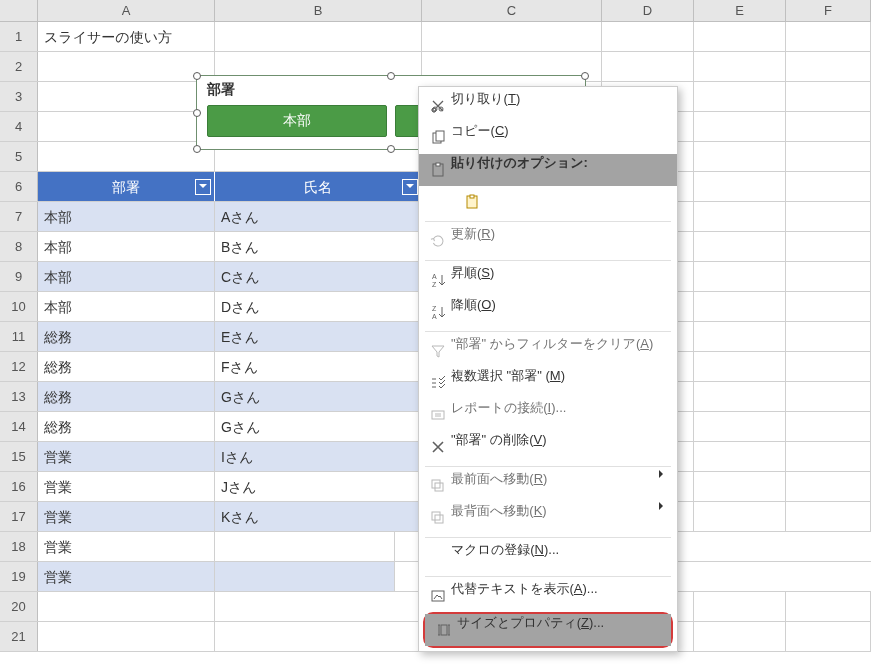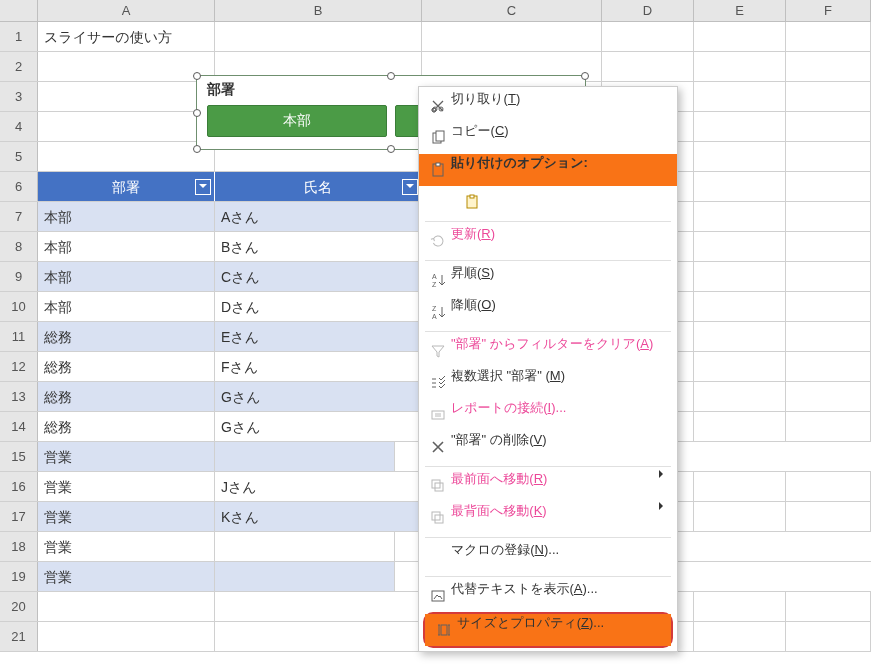--- a/index.html
+++ b/index.html
@@ -132,22 +132,22 @@
     box-shadow: 3px 3px 8px rgba(0,0,0,0.25);
     padding: 3px 0;
   }
   .ctx-item, .ctx-head {
     display: flex;
     height: 32px;
     padding: 0 10px 0 6px;
     font-size: 13px;
     position: relative;
   }
-  .ctx-item.disabled { color: #ec4899; }
-  .ctx-item.hover, .ctx-head.hover { background: #f97316; }
+  .ctx-item.disabled { color: #737373; }
+  .ctx-item.hover, .ctx-head.hover { background: #a3a3a3; }
   .ctx-ico {
     width: 26px;
     display: flex;
     align-items: center;
     justify-content: center;
     color: #606060;
   }
   .ctx-item.disabled .ctx-ico { color: #b8b8b8; }
   .ctx-label { flex:1; }
   .ctx-sub {
@@ -308,20 +308,21 @@
         <div class="cell cA stripe1">総務</div>
         <div class="cell cB stripe1">Gさん</div>
         <div class="cell cC stripe1"></div>
         <div class="cell cD"></div>
         <div class="cell cE"></div>
         <div class="cell cF"></div>
       </div>
       <div class="row">
         <div class="rh">15</div>
         <div class="cell cA stripe0">営業</div>
+        <div class="cell cB stripe0">Iさん</div>
         <div class="cell cC stripe0"></div>
         <div class="cell cD"></div>
         <div class="cell cE"></div>
         <div class="cell cF"></div>
       </div>
       <div class="row">
         <div class="rh">16</div>
         <div class="cell cA stripe1">営業</div>
         <div class="cell cB stripe1">Jさん</div>
         <div class="cell cC stripe1"></div>

